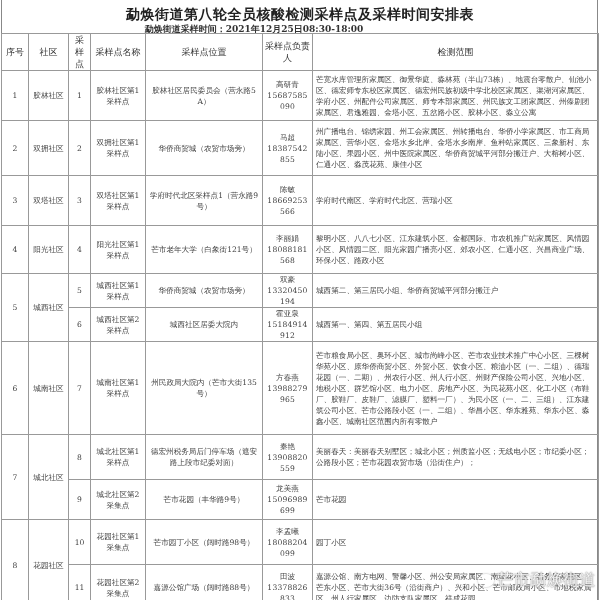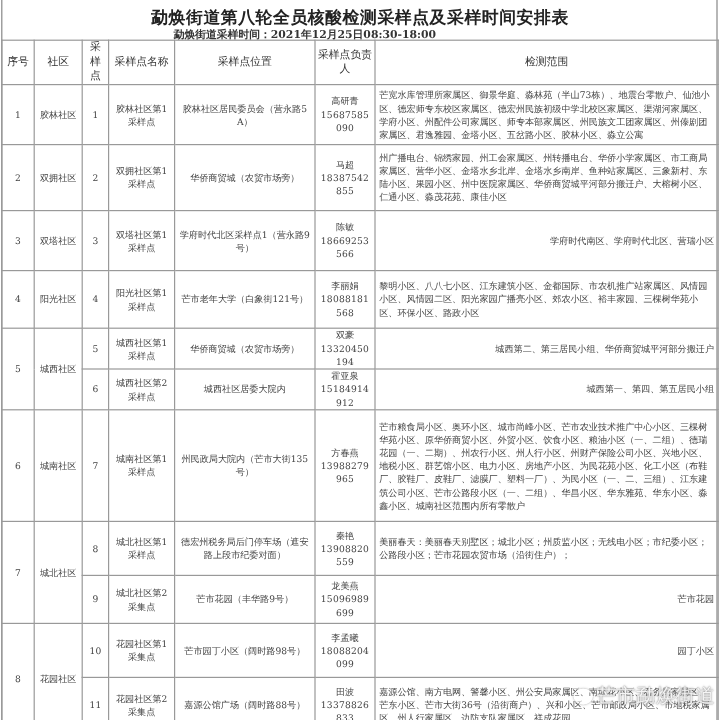--- a/index.html
+++ b/index.html
@@ -11,21 +11,21 @@
            font-size:14px; font-weight:bold; color:#222; letter-spacing:0.5px; }
   .subtitle { position:absolute; left:0; top:23px; width:508px; text-align:center;
               font-size:9px; font-weight:bold; color:#333; }
   table { position:absolute; left:1px; top:33px; width:597px; border-collapse:collapse;
           table-layout:fixed; }
   td, th { border:1px solid #999; font-size:7.6px; line-height:11px; text-align:center;
            vertical-align:middle; padding:0 2px; color:#444; font-weight:normal;
            overflow:hidden; word-break:break-all; }
   th { font-size:9px; line-height:12px; color:#333; }
   td.scope { text-align:left; padding:0 3px; }
-  td.scope.center { text-align:right; }
+  td.scope.center { text-align:left; }
   .phone { display:block; letter-spacing:0.2px; }
   .watermark { position:absolute; left:478px; top:570px; font-family:"DejaVu Sans", sans-serif;
                font-size:16px; color:rgba(255,255,255,0.9); text-shadow:0 0 2px #999, 0 0 1px #777;
                letter-spacing:0.5px; white-space:nowrap; }
   .watermark .wm-icon { display:inline-block; width:14px; height:11px; border:1.5px solid rgba(255,255,255,0.9);
                border-radius:50%; box-shadow:0 0 2px #999; vertical-align:middle; margin-right:3px; }
 </style>
 </head>
 <body>
 
@@ -86,21 +86,21 @@
       <td class="scope center">学府时代南区、学府时代北区、营瑞小区</td>
     </tr>
 
     <tr style="height:48px">
       <td>4</td>
       <td>阳光社区</td>
       <td>4</td>
       <td>阳光社区第1采样点</td>
       <td>芒市老年大学（白象街121号）</td>
       <td><span>李丽娟</span><span class="phone">18088181568</span></td>
-      <td class="scope">黎明小区、八八七小区、江东建筑小区、金都国际、市农机推广站家属区、风情园小区、风情园二区、阳光家园广播亮小区、郊农小区、裕丰家园、三棵树华苑小区、环保小区、路政小区</td>
+      <td class="scope">黎明小区、八八七小区、江东建筑小区、金都国际、市农机推广站家属区、风情园小区、风情园二区、阳光家园广播亮小区、郊农小区、仁通小区、兴昌商业广场、环保小区、路政小区</td>
     </tr>
 
     <tr style="height:30px">
       <td rowspan="2">5</td>
       <td rowspan="2">城西社区</td>
       <td>5</td>
       <td>城西社区第1采样点</td>
       <td>华侨商贸城（农贸市场旁）</td>
       <td><span>双豪</span><span class="phone">13320450194</span></td>
       <td class="scope center">城西第二、第三居民小组、华侨商贸城平河部分搬迁户</td>

